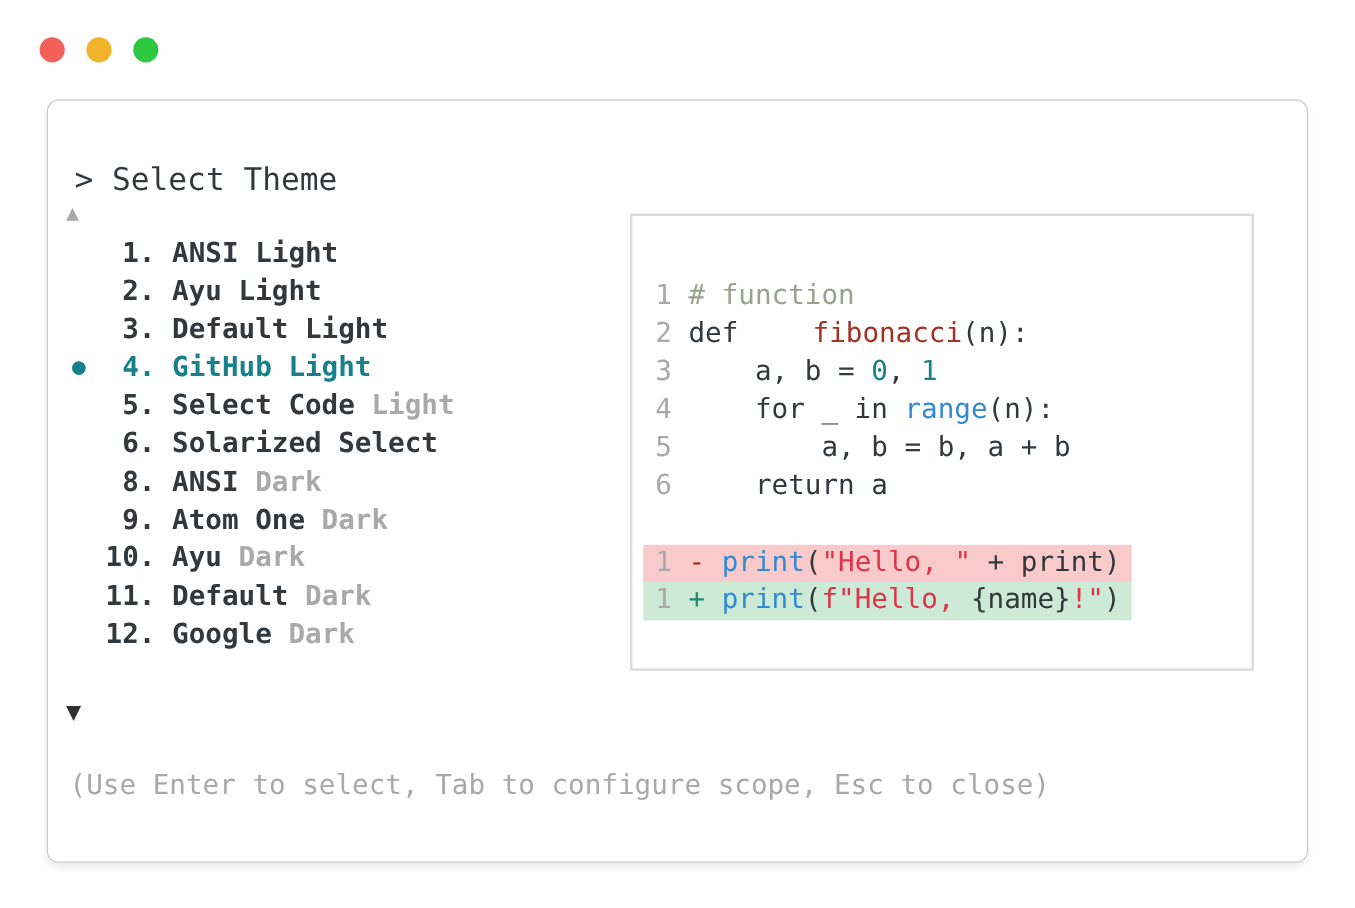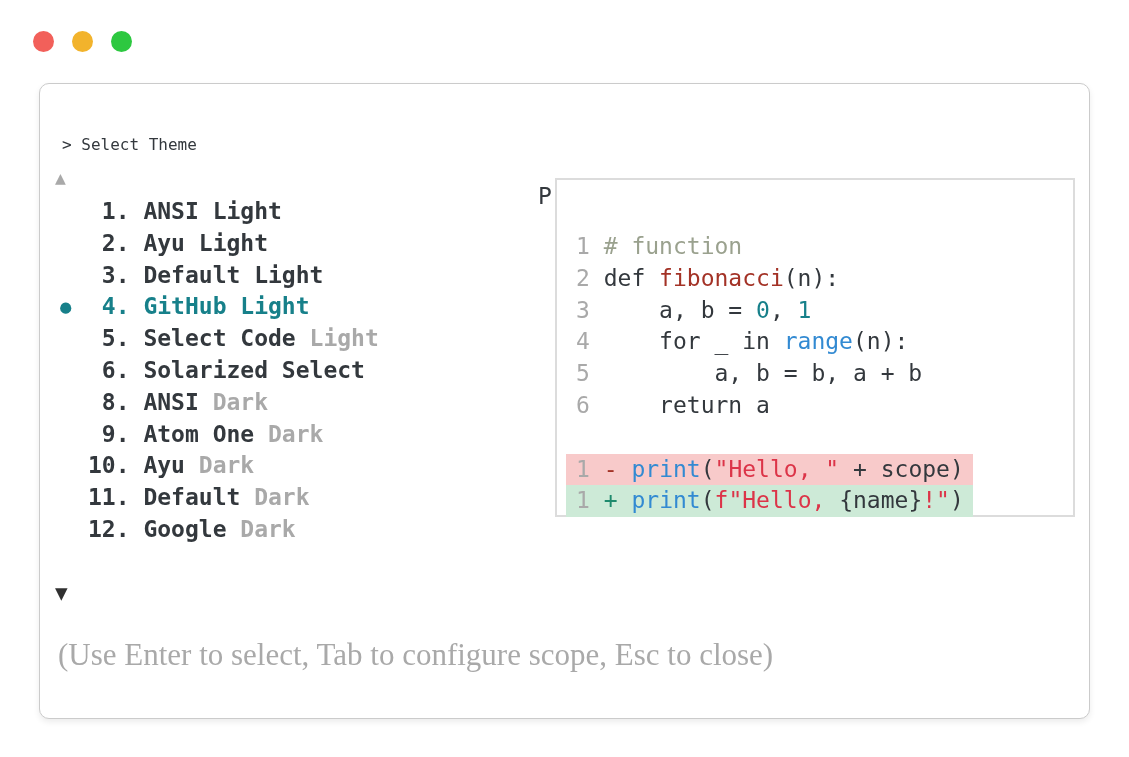--- a/index.html
+++ b/index.html
@@ -14,47 +14,47 @@
   .light.red{background:var(--trafficRed);}
   .light.yellow{background:var(--trafficYellow);}
   .light.green{background:var(--trafficGreen);}
 
   
   .window{
     position:absolute;left:39px;top:83px;width:1051px;height:636px;
     border:1.5px solid var(--windowBorder);border-radius:10px;
     box-shadow:0 3px 6px rgba(0,0,0,0.08);box-sizing:border-box;background:#fff;
   }
-  .picker-title{position:absolute;left:22px;top:51px;font-size:16px;color:var(--fg);white-space:pre;}
+  .picker-title{position:absolute;left:22px;top:51px;font-size:26px;color:var(--fg);white-space:pre;}
   .preview-title{position:absolute;left:498px;top:51px;font-size:23px;color:var(--fg);white-space:pre;margin-top:48px;}
   .up-ind{position:absolute;left:15px;top:83px;font-size:18px;color:var(--muted);}
   .down-ind{position:absolute;left:15px;top:497px;font-size:21px;color:var(--downArrow);}
 
   .theme-list{position:absolute;left:48px;top:112px;font-size:23px;}
   .theme-row{position:relative;height:31.8px;line-height:31.8px;white-space:pre;color:var(--fg);font-weight:bold;}
   .theme-row .bullet{position:absolute;left:-28px;top:0;font-size:19px;color:var(--accent);}
   .theme-row .tsuffix{color:var(--muted);}
   .theme-row.sel .tnum,.theme-row.sel .tname,.theme-row.sel .tsuffix{color:var(--accent);}
 
-  .footer{position:absolute;left:18px;top:556px;font-size:31px;line-height:30px;color:var(--muted);white-space:pre;font-family:Liberation Serif, serif;}
+  .footer{position:absolute;left:18px;top:556px;font-size:23px;line-height:30px;color:var(--muted);white-space:pre;}
 
   .preview-box{
-    position:absolute;left:515px;top:94px;width:520px;height:339px;
+    position:absolute;left:485px;top:94px;width:520px;height:381px;
     border:2px solid var(--previewBorder);box-sizing:border-box;background:#fff;
   }
   .code{position:absolute;left:19px;top:51px;}
   .code-line{margin:0;height:31.8px;line-height:31.8px;font-size:23px;white-space:pre;font-family:inherit;}
   .diff-bg{display:inline-block;height:31.8px;line-height:31.8px;margin-left:-10px;padding:0 9px 0 10px;}
   .diff-bg.removed{background:var(--removedBg);}
   .diff-bg.added{background:var(--addedBg);}
 
   .c-fg{color:var(--fg);text-align:right;}
   .c-ln{color:var(--muted);}
   .c-comment{color:var(--comment);}
-  .c-func{color:var(--funcRed);}
+  .c-func{color:var(--funcRed);margin-left:48px;}
   .c-num{color:var(--numTeal);}
   .c-blue{color:var(--blue);}
   .c-str{color:var(--strRed);}
   .c-minus{color:var(--minus);}
   .c-plus{color:var(--plus);}
 </style>
 </head>
 <body>
 
 <div class="traffic">
@@ -89,17 +89,17 @@
 
   <div class="preview-box">
     <div class="code" id="code-block">
         <pre class="code-line"><span class="c-ln">1</span><span class="c-fg"> </span><span class="c-comment"># function</span></pre>
         <pre class="code-line"><span class="c-ln">2</span><span class="c-fg"> def </span><span class="c-func">fibonacci</span><span class="c-fg">(n):</span></pre>
         <pre class="code-line"><span class="c-ln">3</span><span class="c-fg">     a, b = </span><span class="c-num">0</span><span class="c-fg">, </span><span class="c-num">1</span></pre>
         <pre class="code-line"><span class="c-ln">4</span><span class="c-fg">     for _ in </span><span class="c-blue">range</span><span class="c-fg">(n):</span></pre>
         <pre class="code-line"><span class="c-ln">5</span><span class="c-fg">         a, b = b, a + b</span></pre>
         <pre class="code-line"><span class="c-ln">6</span><span class="c-fg">     return a</span></pre>
         <pre class="code-line"></pre>
-        <pre class="code-line"><span class="diff-bg removed"><span class="c-ln">1</span><span class="c-fg"> </span><span class="c-minus">-</span><span class="c-fg"> </span><span class="c-blue">print</span><span class="c-fg">(</span><span class="c-str">"Hello, "</span><span class="c-fg"> + scope)</span></span></pre>
+        <pre class="code-line"><span class="diff-bg removed"><span class="c-ln">1</span><span class="c-fg"> </span><span class="c-minus">-</span><span class="c-fg"> </span><span class="c-blue">print</span><span class="c-fg">(</span><span class="c-str">"Hello, "</span><span class="c-fg"> + print)</span></span></pre>
         <pre class="code-line"><span class="diff-bg added"><span class="c-ln">1</span><span class="c-fg"> </span><span class="c-plus">+</span><span class="c-fg"> </span><span class="c-blue">print</span><span class="c-fg">(</span><span class="c-str">f"Hello, </span><span class="c-fg">{name}</span><span class="c-str">!"</span><span class="c-fg">)</span></span></pre>
       </div>
   </div>
 </div>
 
 </body></html>

